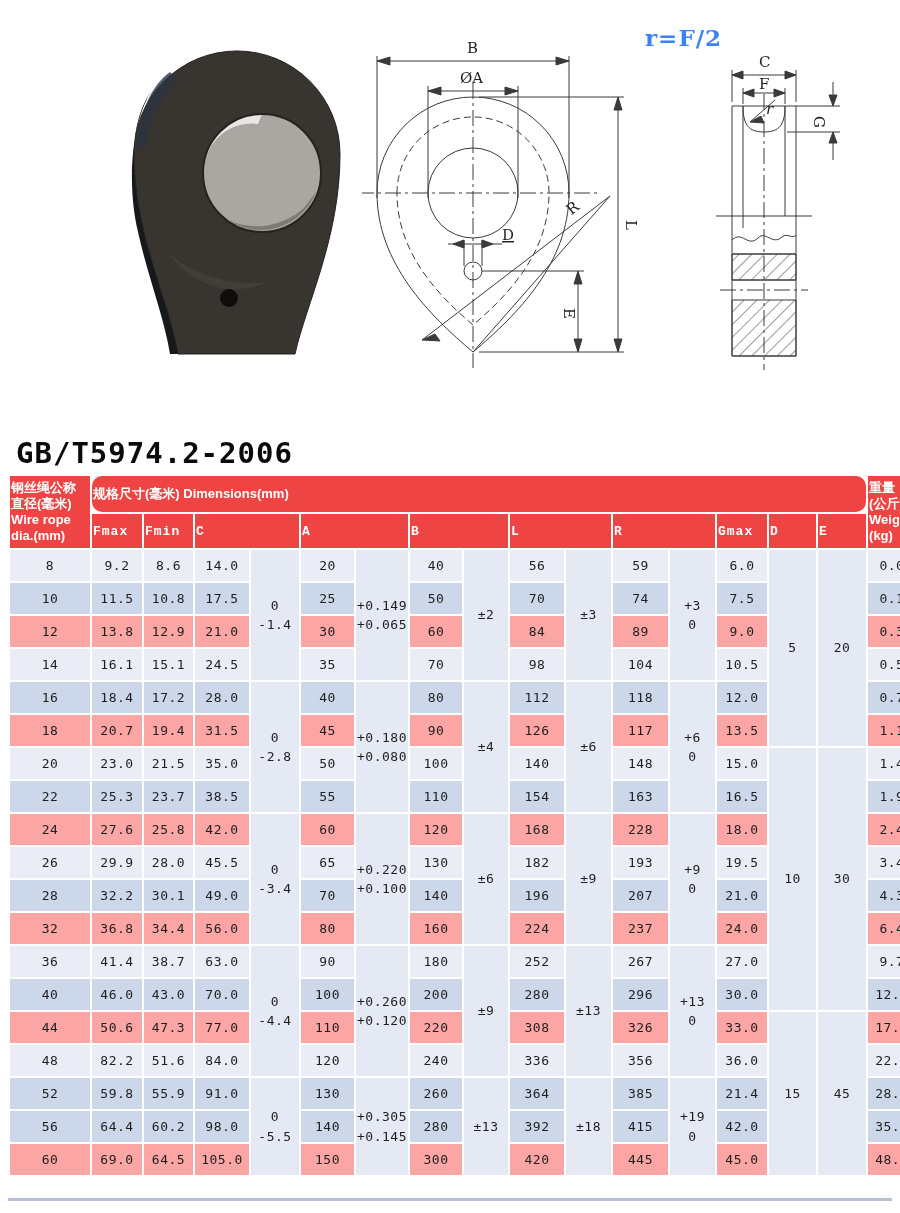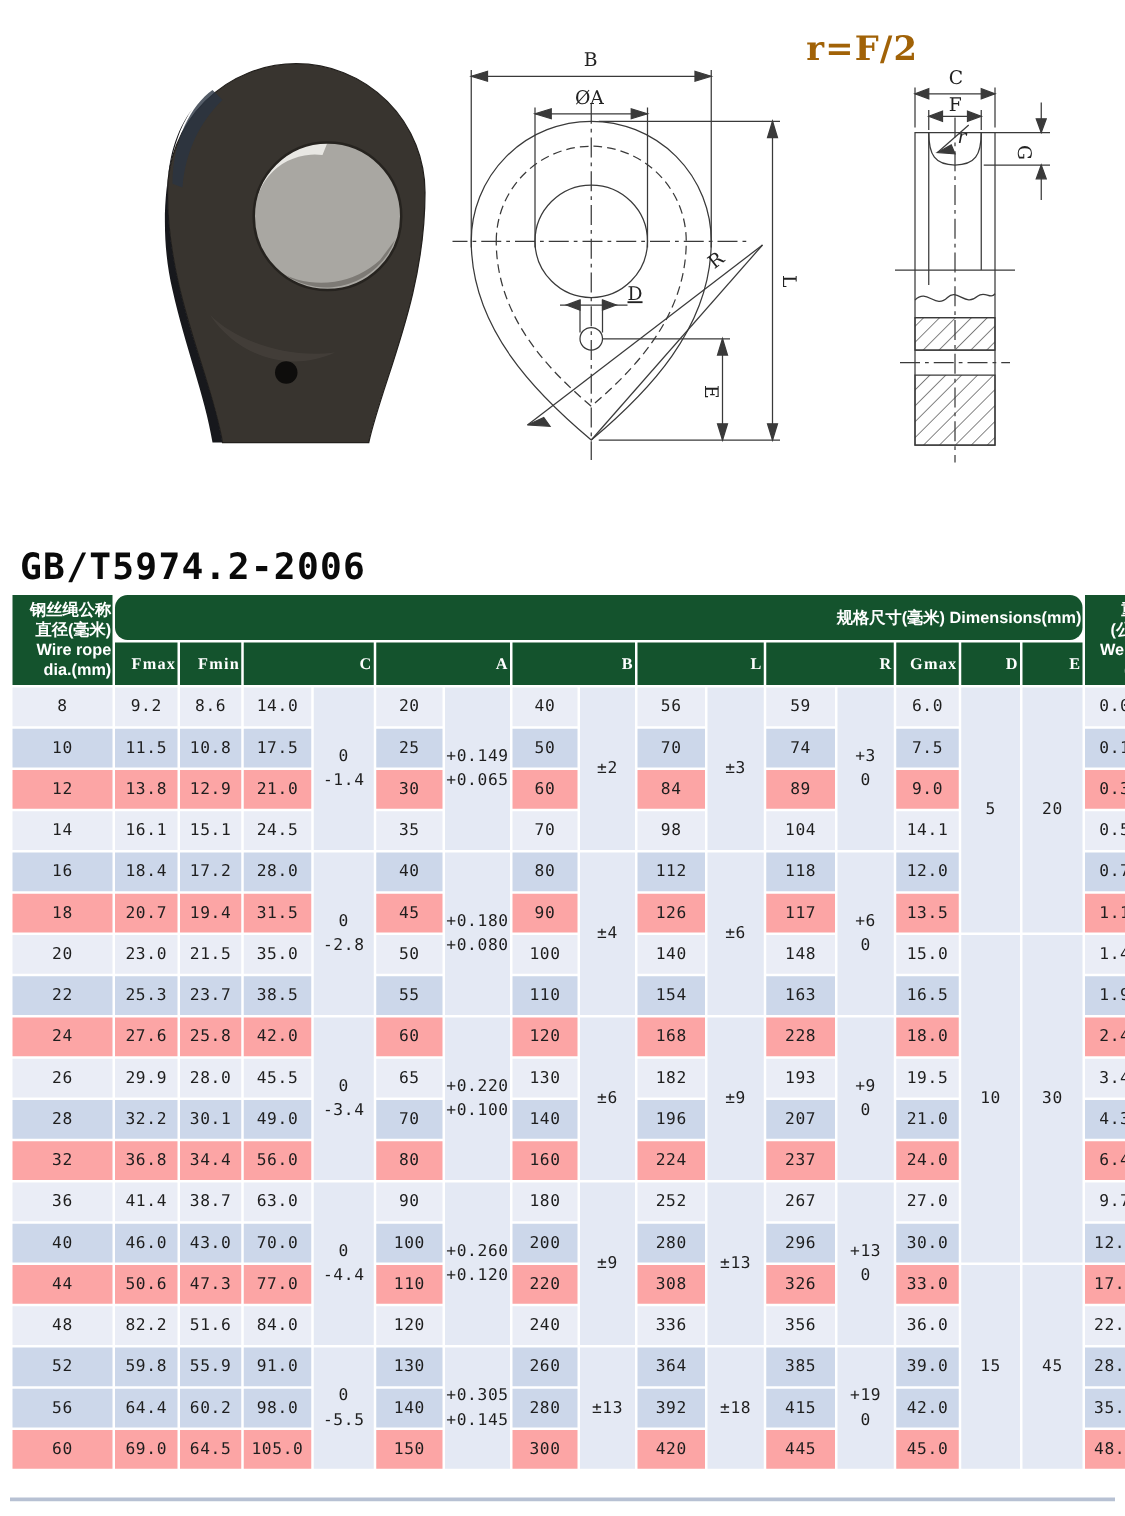--- a/index.html
+++ b/index.html
@@ -6,44 +6,44 @@
   body{
     width:900px;height:1213px;position:relative;background:#ffffff;
     font-family:"Liberation Sans",sans-serif;
   }
   
   .photo-wrap{position:absolute;left:108px;top:42px;width:245px;height:320px;}
   .front-wrap{position:absolute;left:362px;top:28px;width:292px;height:350px;}
   .side-wrap{position:absolute;left:690px;top:48px;width:200px;height:330px;}
   .formula{
     position:absolute;left:645px;top:24px;
-    font-family:"DejaVu Serif",serif;font-weight:bold;font-size:27px;color:#a16207;
+    font-family:"DejaVu Serif",serif;font-weight:bold;font-size:23px;color:#3b82f6;
     letter-spacing:1px;
   }
   .dim-label{font-family:"DejaVu Serif",serif;font-size:15px;fill:#222;}
   .dwg line,.dwg path,.dwg circle,.dwg rect{vector-effect:non-scaling-stroke;}
   
   .std-title{
     position:absolute;left:16px;top:436px;
     font-family:"DejaVu Sans Mono",monospace;font-weight:bold;font-size:29px;
     color:#0a0a0a;letter-spacing:1px;
   }
   
   .spec-table{
     position:absolute;left:8px;top:474px;width:884px;
     border-collapse:separate;border-spacing:2px;background:#ffffff;
     table-layout:fixed;
   }
   .spec-table th{
-    background:#14532d;color:#ffffff;font-weight:bold;text-align:right;
+    background:#ef4444;color:#ffffff;font-weight:bold;text-align:left;
     font-size:13px;padding:1px;
   }
   .h-main{font-size:14px;height:34px;border-radius:10px;}
   .h-side{font-size:12.5px;line-height:1.25;white-space:pre-line;}
-  .h-sub{height:32px;font-family:Liberation Serif, serif;font-size:13px;letter-spacing:1px;margin-top:28px;}
+  .h-sub{height:32px;font-family:Liberation Mono, monospace;font-size:13px;letter-spacing:1px;margin-top:28px;}
   .spec-table td{
     text-align:center;height:31px;padding:0 1px;
     font-family:"DejaVu Sans Mono",monospace;font-size:13px;color:#1e1e1e;
     letter-spacing:0.5px;overflow:hidden;
   }
   .r-light{background:#eaedf6;}
   .r-mid{background:#ccd7ea;}
   .r-dark{background:#fca5a5;}
   .tol{background:#e4e9f4;font-size:12.5px;line-height:1.5;}
   .bottom-rule{
@@ -288,21 +288,21 @@
       </tr>
       <tr>
         <td class="r-light">14</td>
         <td class="r-light">16.1</td>
         <td class="r-light">15.1</td>
         <td class="r-light">24.5</td>
         <td class="r-light">35</td>
         <td class="r-light">70</td>
         <td class="r-light">98</td>
         <td class="r-light">104</td>
-        <td class="r-light">14.1</td>
+        <td class="r-light">10.5</td>
         <td class="r-light">0.50</td>
       </tr>
       <tr>
         <td class="r-mid">16</td>
         <td class="r-mid">18.4</td>
         <td class="r-mid">17.2</td>
         <td class="r-mid">28.0</td>
         <td class="tol" rowspan="4">
           <div>0</div>
           <div>-2.8</div>
@@ -520,21 +520,21 @@
         </td>
         <td class="r-mid">364</td>
         <td class="tol" rowspan="3">
           <div>±18</div>
         </td>
         <td class="r-mid">385</td>
         <td class="tol" rowspan="3">
           <div>+19</div>
           <div>0</div>
         </td>
-        <td class="r-mid">39.0</td>
+        <td class="r-mid">21.4</td>
         <td class="r-mid">28.41</td>
       </tr>
       <tr>
         <td class="r-mid">56</td>
         <td class="r-mid">64.4</td>
         <td class="r-mid">60.2</td>
         <td class="r-mid">98.0</td>
         <td class="r-mid">140</td>
         <td class="r-mid">280</td>
         <td class="r-mid">392</td>

